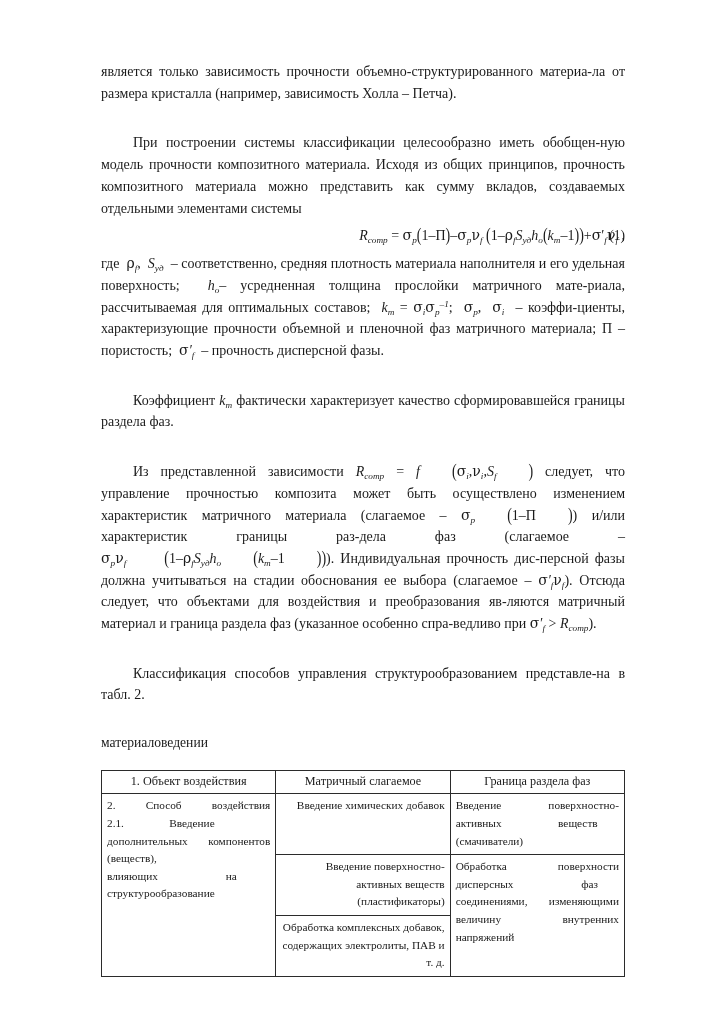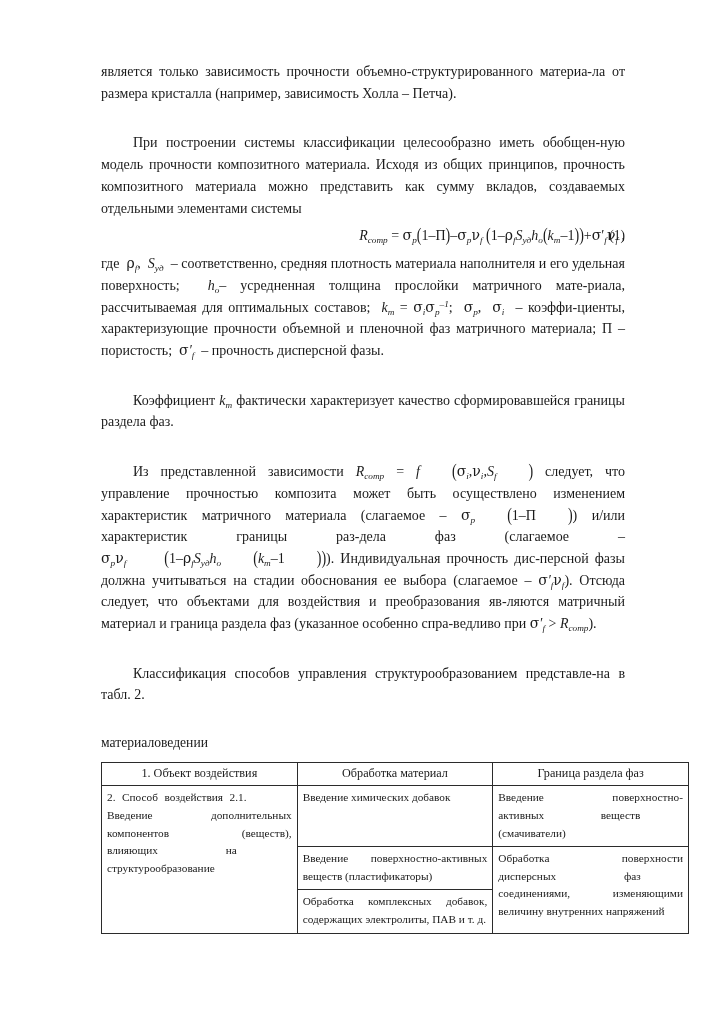--- a/index.html
+++ b/index.html
@@ -77,41 +77,41 @@
   }
   
   .table-caption {
     margin-top: 26px;
     font-size: 13.6px;
     line-height: 21.7px;
     text-align: left;
   }
   table.ctbl {
     border-collapse: collapse;
-    width: 588px;
-    margin-top: 8px;
+    width: 524px;
+    margin-top: 16px;
     table-layout: fixed;
     border-radius: 23px;
   }
   table.ctbl td, table.ctbl th {
     border: 1px solid #2b2b2b;
     padding: 3px 5px 4px 5px;
     font-size: 11.3px;
     line-height: 17.6px;
     vertical-align: top;
     font-weight: normal;
   }
   table.ctbl th {
     text-align: center;
     font-size: 12.2px;
     padding: 2px 4px 3px 4px;
   }
   td.just { text-align: justify; text-justify: inter-word; }
   td.col1 { width: 170px; }
-  td.col2 { width: 212px; }
+  td.col2 { width: 212px; text-align: right; }
   td.col3 { width: 142px; }
   .cell-mid { vertical-align: middle; }
 </style>
 </head>
 <body>
 
 <div class="page">
 
   <div class="body-start">
 
@@ -152,21 +152,21 @@
     <p class="indent">Классификация способов управления структурообразованием представле-на в табл. 2.</p>
 
     <div class="table-caption">
       <div>материаловедении</div>
     </div>
 
     <table class="ctbl">
       <tbody>
         <tr>
           <th class="col1">1. Объект воздействия</th>
-          <th class="col2">Обработка материал</th>
+          <th class="col2">Матричный слагаемое</th>
           <th class="col3">Граница раздела фаз</th>
         </tr>
         <tr>
           <td class="col1 just" rowspan="3">2. Способ воздействия 2.1.    Введение дополнительных компонентов (веществ), влияющих      на структурообразование</td>
           <td class="col2 cell-mid">Введение химических добавок</td>
           <td class="col3 just">Введение поверхностно-активных     веществ (смачиватели)</td>
         </tr>
         <tr>
           <td class="col2 just">Введение поверхностно-активных веществ (пластификаторы)</td>
           <td class="col3 just" rowspan="2">Обработка поверхности дисперсных      фаз соединениями, изменяющими величину внутренних напряжений</td>

